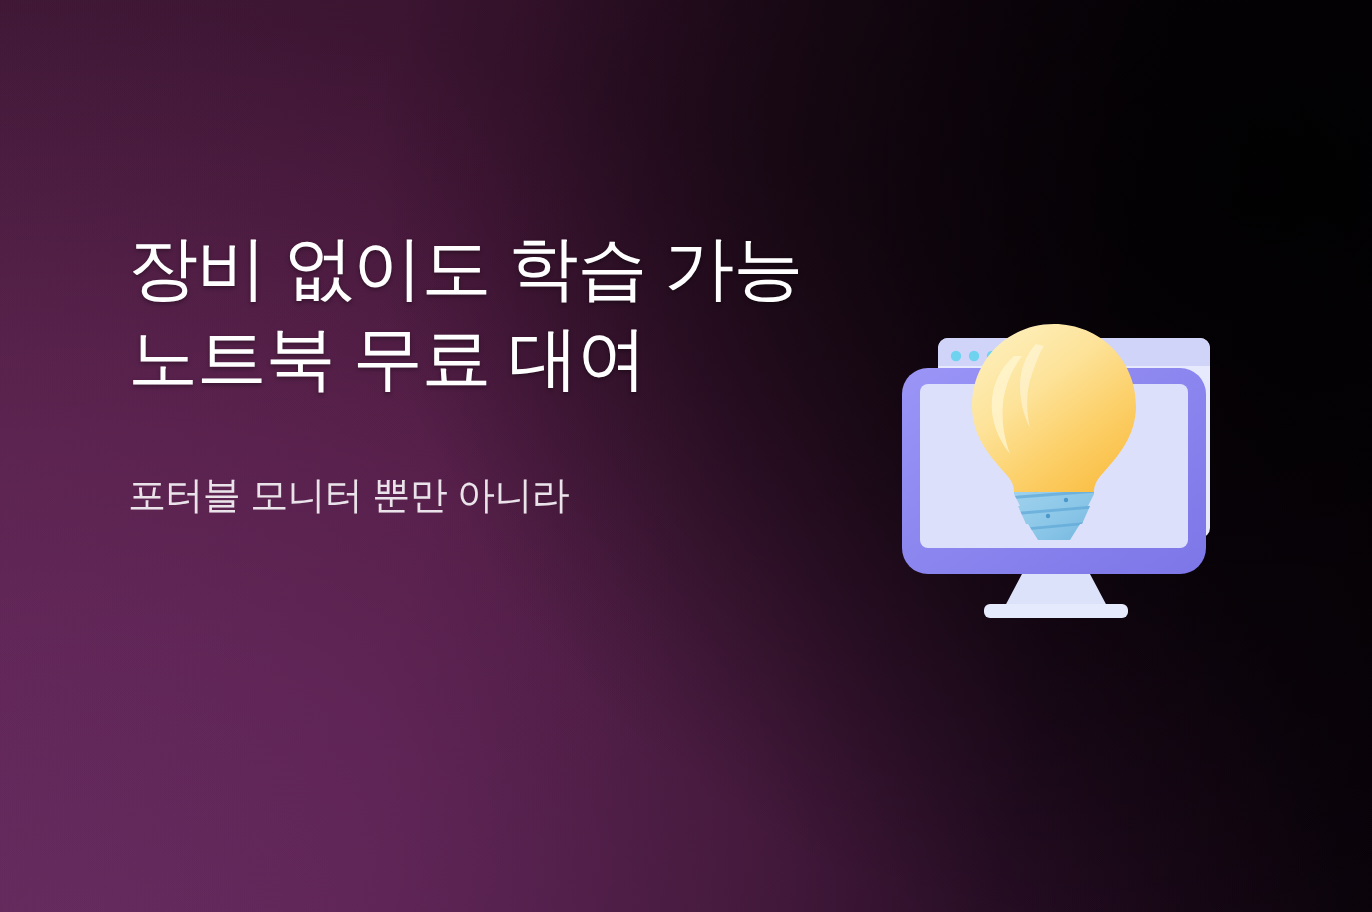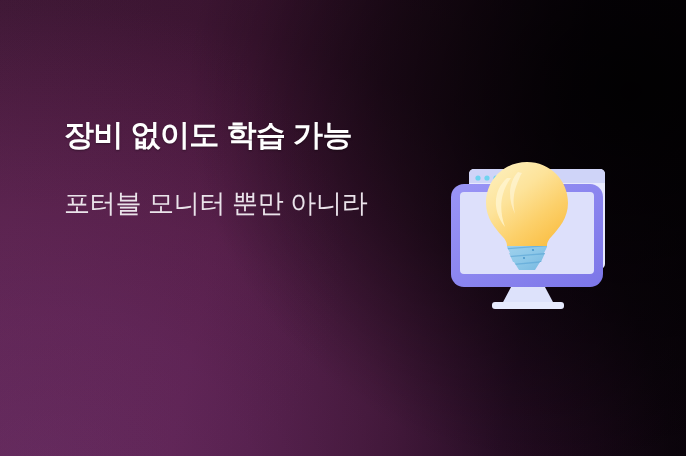--- a/index.html
+++ b/index.html
@@ -32,31 +32,31 @@
 
   
   .copy {
     position: absolute;
     left: 64px;
     top: 112px;
     z-index: 4;
   }
   .headline {
     color: #ffffff;
-    font-size: 30px;
-    font-weight: 700;
+    font-size: 35px;
+    font-weight: 400;
     line-height: 45px;
     letter-spacing: -0.6px;
     white-space: nowrap;
     text-shadow: 0 1px 2px rgba(0,0,0,0.35);
   }
   .subcopy {
     margin-top: 30px;
     color: #eae3ea;
-    font-size: 26px;
+    font-size: 19px;
     font-weight: 400;
     line-height: 33px;
     letter-spacing: -0.3px;
     white-space: nowrap;
   }
 
   
   .illustration {
     position: absolute;
     left: 445px;
@@ -70,20 +70,21 @@
 </head>
 <body>
 
 <div id="banner">
 
   <div class="vignette"></div>
 
   <div class="copy">
     <div class="headline">
       <div>장비 없이도 학습 가능</div>
+      <div>노트북 무료 대여</div>
     </div>
     <div class="subcopy">
       <div>포터블 모니터 뿐만 아니라</div>
     </div>
   </div>
 
   <div class="illustration">
     <svg viewBox="0 0 186 156" xmlns="http://www.w3.org/2000/svg" aria-hidden="true">
       <defs>
         <linearGradient id="bulbGrad" x1="0.18" y1="0.05" x2="0.85" y2="0.95">

